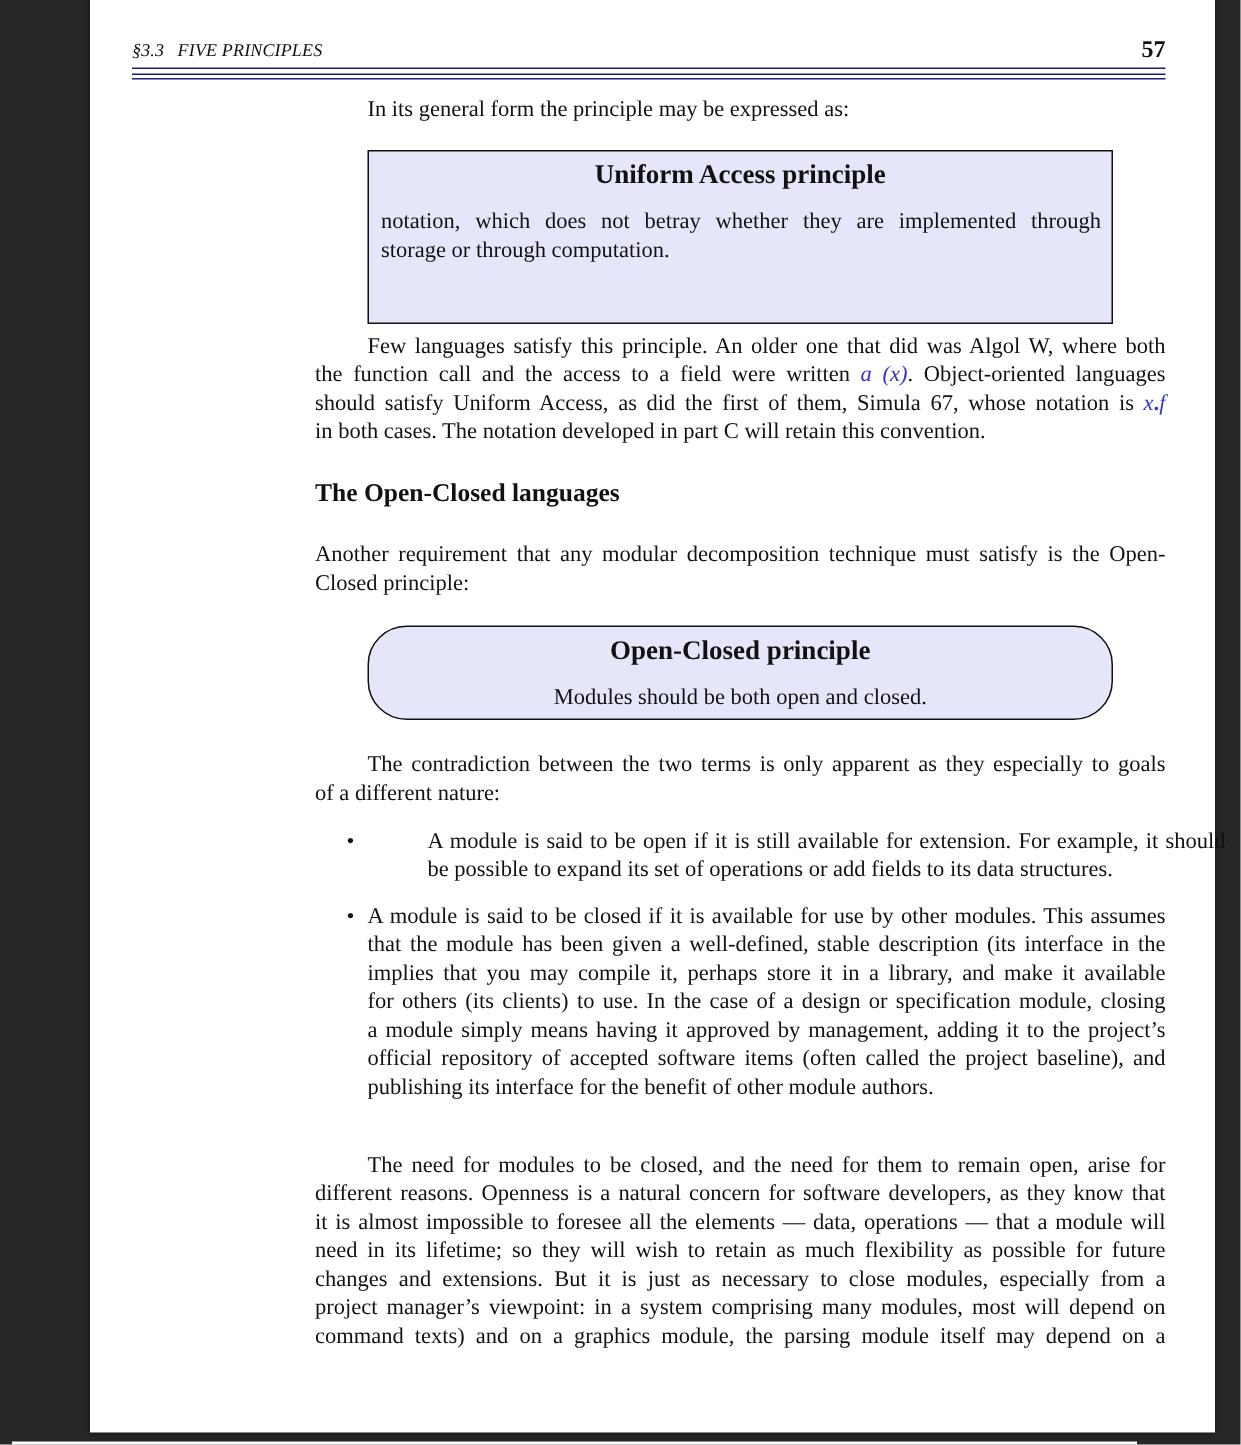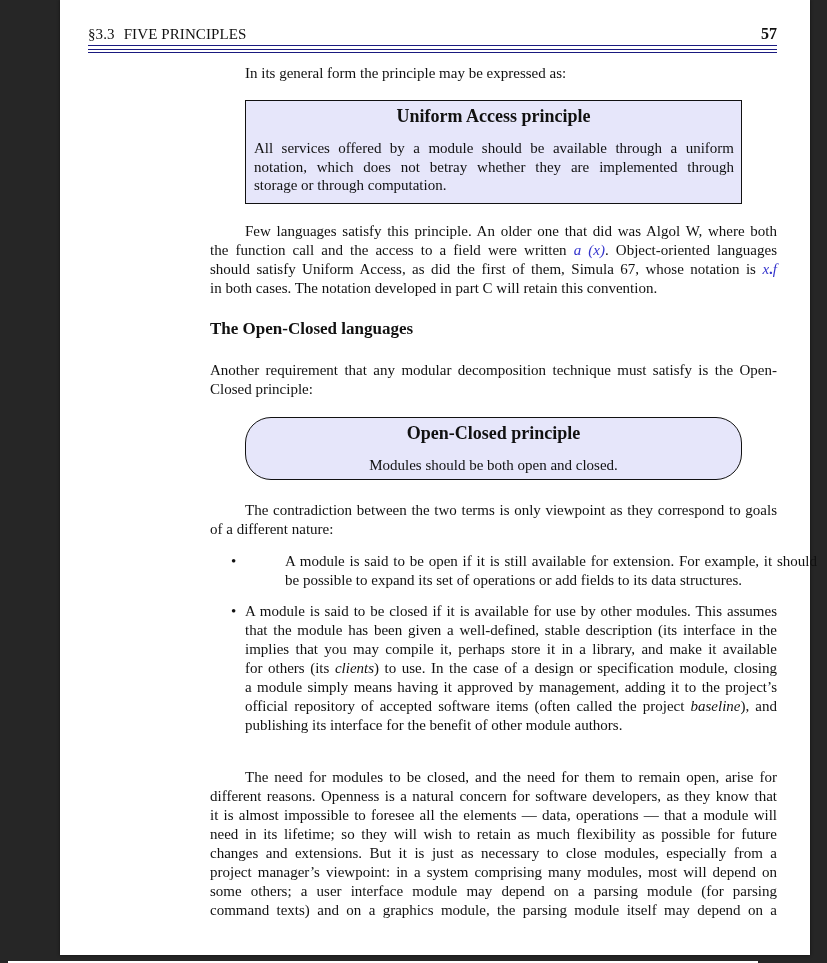--- a/index.html
+++ b/index.html
@@ -11,41 +11,42 @@
   .page {
     position: absolute; left: 60px; top: 0; width: 750px; height: 955px;
     background: var(--page-bg, #ffffff);
     box-shadow: 0 0 3px rgba(0,0,0,0.6);
   }
   .next-page {
     position: absolute; left: 8px; top: 961px; width: 750px; height: 4px;
     background: var(--page-bg, #ffffff);
   }
   .hdr-section {
-    position: absolute; left: 28px; top: 26px; font-size: 15px; letter-spacing: 0.1px;
+    position: absolute; left: 28px; top: 26px; font-size: 12px; letter-spacing: 0.1px;
     white-space: nowrap;
+    font-style: italic;
   }
   .hdr-section .sec-num { margin-right: 9px; }
   .hdr-pagenum {
     position: absolute; right: 33px; top: 25px; font-size: 16px; font-weight: bold;
   }
   .rule {
     position: absolute; left: 28px; width: 689px; height: 1.4px;
     background: var(--rule-color, #1a1a80);
   }
   .block { position: absolute; font-size: 15px; }
   .jl {
     height: 19.1px; line-height: 19.1px; white-space: nowrap; overflow: visible;
     text-align: justify; text-align-last: justify;
   }
   .block.last-left .jl:last-child { text-align-last: left; }
   .jl.indent { padding-left: 35px; }
   .code { color: var(--code-color, #3333cc); font-style: italic; }
   .code-dot { color: var(--code-color, #3333cc); font-weight: bold; }
-  .em { font-style: italic; }
+  .em { }
   .principle-box {
     position: absolute; box-sizing: border-box; left: 185px; width: 497px;
     border: 1.3px solid #111; background: var(--box-fill, #e6e6fa);
   }
   .box-title {
     position: absolute; left: 0; right: 0; top: 4px; height: 22px; line-height: 22px;
     text-align: center; font-weight: bold; font-size: 18px;
   }
   .box-body { position: absolute; left: 8px; right: 7px; font-size: 15px; }
   .box-body .jl { height: 18.6px; line-height: 18.6px; }
@@ -68,24 +69,23 @@
   </div>
   <div class="hdr-pagenum">57</div>
   <div class="rule" style="top:44.5px"></div>
   <div class="rule" style="top:48.5px"></div>
   <div class="rule" style="top:51.8px"></div>
 
   <div class="block last-left" style="left:185px; top:63.5px; width:532px;">
       <div class="jl">In its general form the principle may be expressed as:</div>
     </div>
 
-  <div class="principle-box" style="top:100px; height:104px;">
+  <div class="principle-box" style="top:100px; height:116px;">
     <div class="box-title">Uniform Access principle</div>
     <div class="box-body block last-left" style="top:38px; left:8px;">
-        <div class="jl">All services offered by a module should be available through a uniform</div>
         <div class="jl">notation, which does not betray whether they are implemented through</div>
         <div class="jl">storage or through computation.</div>
       </div>
   </div>
 
   <div class="block last-left" style="left:150px; top:221.5px; width:567px;">
       <div class="jl indent">Few languages satisfy this principle. An older one that did was Algol W, where both</div>
       <div class="jl">the function call and the access to a field were written <span class="code">a (x)</span>. Object-oriented languages</div>
       <div class="jl">should satisfy Uniform Access, as did the first of them, Simula 67, whose notation is <span class="code">x</span><span class="code-dot">.</span><span class="code">f</span></div>
       <div class="jl">in both cases. The notation developed in part C will retain this convention.</div>
@@ -99,21 +99,21 @@
     </div>
 
   <div class="principle-box" style="top:417px; height:63px;border-radius:26px;">
     <div class="box-title">Open-Closed principle</div>
     <div class="box-body block center" style="top:37.5px; left:0; right:0;">
         <div class="jl">Modules should be both open and closed.</div>
       </div>
   </div>
 
   <div class="block last-left" style="left:150px; top:500.5px; width:567px;">
-      <div class="jl indent">The contradiction between the two terms is only viewpoint as they correspond to goals</div>
+      <div class="jl indent">The contradiction between the two terms is only apparent as they especially to goals</div>
       <div class="jl">of a different nature:</div>
     </div>
 
   <div>
     <div>
       <span class="bullet-marker" style="top:551.5px;">•</span>
       <div class="block last-left" style="left:185px; top:551.5px; width:532px;margin-left:40px;">
           <div class="jl">A module is said to be open if it is still available for extension. For example, it should</div>
           <div class="jl">be possible to expand its set of operations or add fields to its data structures.</div>
         </div>
@@ -132,19 +132,18 @@
     </div>
   </div>
 
   <div class="block" style="left:150px; top:767.5px; width:567px;">
       <div class="jl indent">The need for modules to be closed, and the need for them to remain open, arise for</div>
       <div class="jl">different reasons. Openness is a natural concern for software developers, as they know that</div>
       <div class="jl">it is almost impossible to foresee all the elements — data, operations — that a module will</div>
       <div class="jl">need in its lifetime; so they will wish to retain as much flexibility as possible for future</div>
       <div class="jl">changes and extensions. But it is just as necessary to close modules, especially from a</div>
       <div class="jl">project manager’s viewpoint: in a system comprising many modules, most will depend on</div>
-      <div class="jl">some others; a user interface module may depend on a parsing module (for parsing</div>
       <div class="jl">command texts) and on a graphics module, the parsing module itself may depend on a</div>
     </div>
 
 </div>
 
 <div class="next-page"></div>
 
 </body></html>

